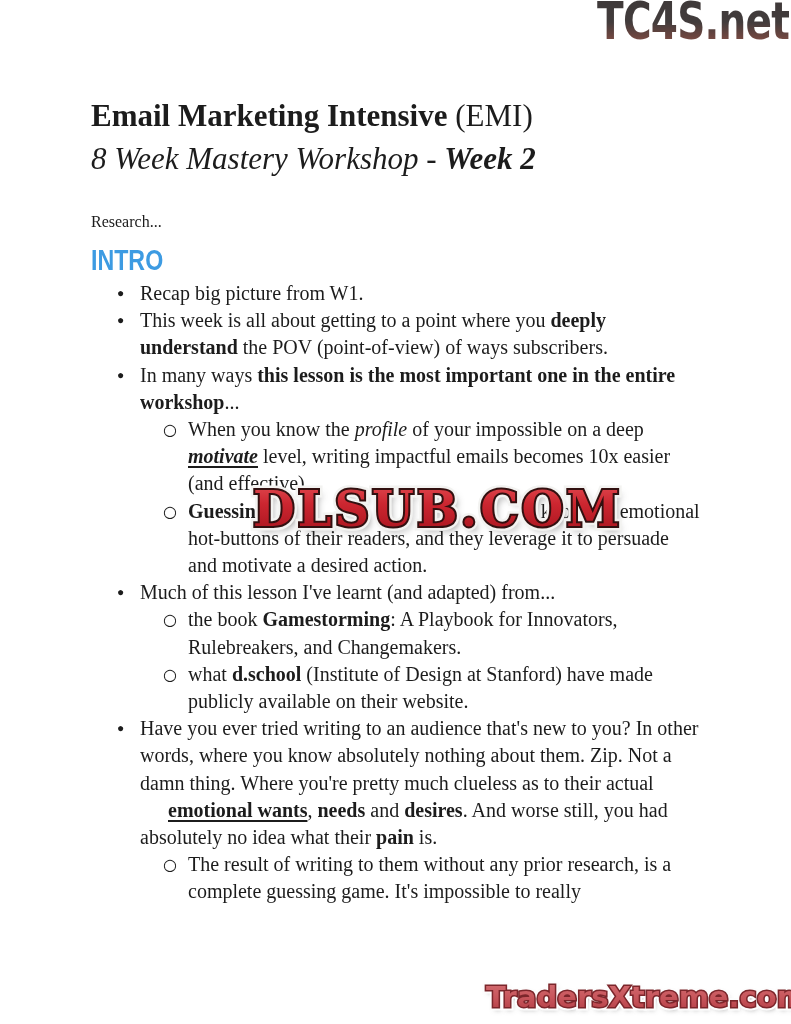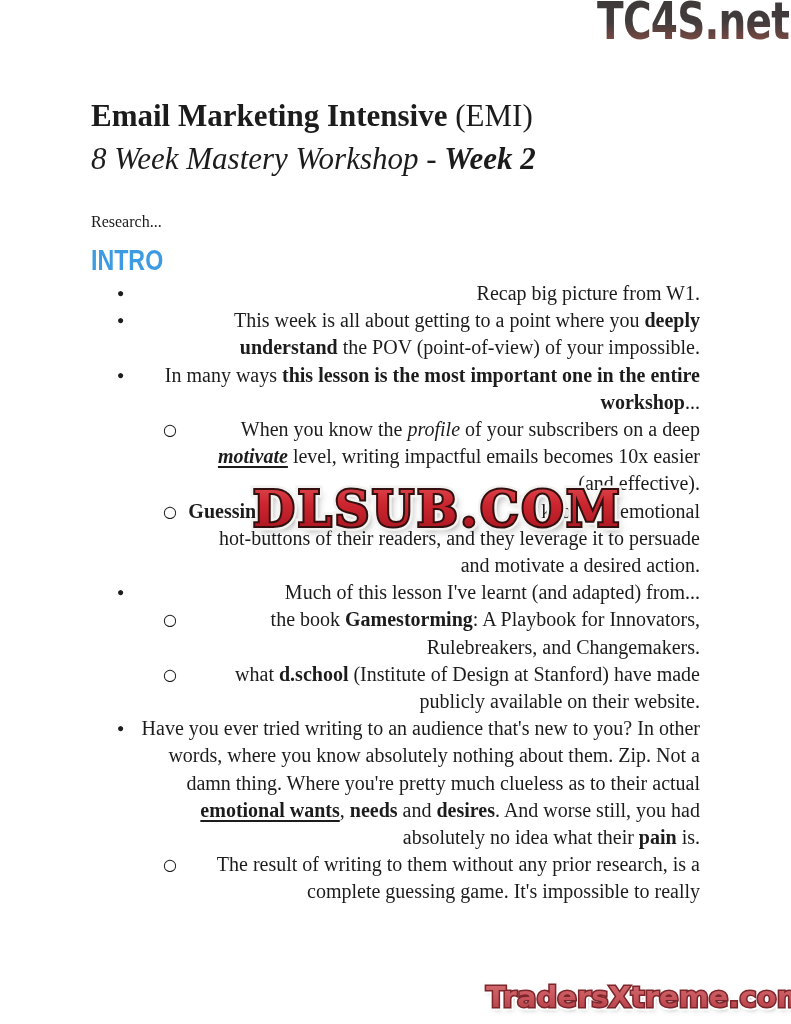--- a/index.html
+++ b/index.html
@@ -21,21 +21,21 @@
          color:var(--intro-color,#3d9be2);
          transform:scaleX(0.8);transform-origin:left center;display:inline-block;}
 
   
   .list{margin-top:5px;font-size:20px;line-height:27.2px;}
   .li{display:flex;align-items:flex-start;}
   .li.level1{margin-left:26px;}
   .li.level2{margin-left:72px;}
   .li.level1 .marker{flex:0 0 23px;font-size:12px;line-height:27.2px;}
   .li.level2 .marker{flex:0 0 25px;font-size:16px;line-height:27.2px;font-family:"DejaVu Sans",sans-serif;}
-  .li-text{flex:1 1 auto;text-align:right;}
+  .li-text{flex:1 1 auto;}
 
   
   .seg.plain{}
   .seg.bold{font-weight:bold;}
   .seg.italic{font-style:italic;}
   .seg.bolditalic{font-weight:bold;font-style:italic;}
   .seg.bold-underline{font-weight:bold;text-decoration:underline;text-decoration-thickness:2px;text-underline-offset:3px;margin-left:28px;}
   .seg.bolditalic-underline{font-weight:bold;font-style:italic;text-decoration:underline;text-decoration-thickness:2px;text-underline-offset:3px;}
   .seg-gap{display:inline-block;height:1px;}
 
@@ -85,29 +85,29 @@
 
     <h2 class="intro">INTRO</h2>
 
     <div class="list">
         <div class="li level1">
           <span class="marker">●</span>
           <div class="li-text"><span class="seg plain">Recap big picture from W1.</span></div>
         </div>
         <div class="li level1">
           <span class="marker">●</span>
-          <div class="li-text"><span class="seg plain">This week is all about getting to a point where you </span><span class="seg bold">deeply understand</span><span class="seg plain"> the POV (point-of-view) of your impossible.</span></div>
+          <div class="li-text"><span class="seg plain">This week is all about getting to a point where you </span><span class="seg bold">deeply understand</span><span class="seg plain"> the POV (point-of-view) of ways subscribers.</span></div>
         </div>
         <div class="li level1">
           <span class="marker">●</span>
           <div class="li-text"><span class="seg plain">In many ways </span><span class="seg bold">this lesson is the most important one in the entire workshop</span><span class="seg plain">...</span></div>
         </div>
         <div class="li level2">
           <span class="marker">○</span>
-          <div class="li-text"><span class="seg plain">When you know the </span><span class="seg italic">profile</span><span class="seg plain"> of your subscribers on a deep </span><span class="seg bolditalic-underline">motivate</span><span class="seg plain"> level, writing impactful emails becomes 10x easier (and effective).</span></div>
+          <div class="li-text"><span class="seg plain">When you know the </span><span class="seg italic">profile</span><span class="seg plain"> of your impossible on a deep </span><span class="seg bolditalic-underline">motivate</span><span class="seg plain"> level, writing impactful emails becomes 10x easier (and effective).</span></div>
         </div>
         <div class="li level2">
           <span class="marker">○</span>
           <div class="li-text"><span class="seg bold">Guessin</span><span class="seg-gap" style="width: 285px;"></span><span class="seg plain">know the emotional hot-buttons of their readers, and they leverage it to persuade and motivate a desired action.</span></div>
         </div>
         <div class="li level1">
           <span class="marker">●</span>
           <div class="li-text"><span class="seg plain">Much of this lesson I've learnt (and adapted) from...</span></div>
         </div>
         <div class="li level2">

